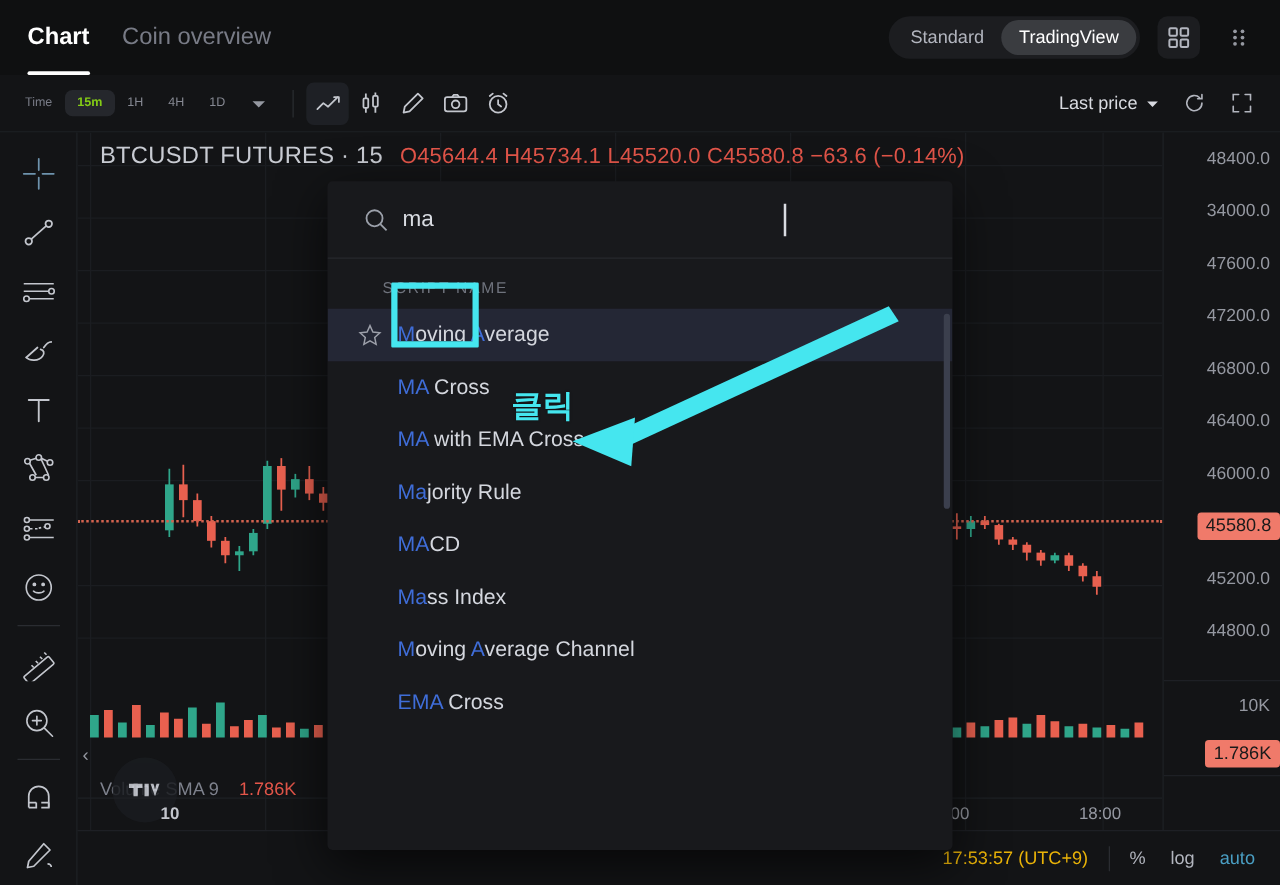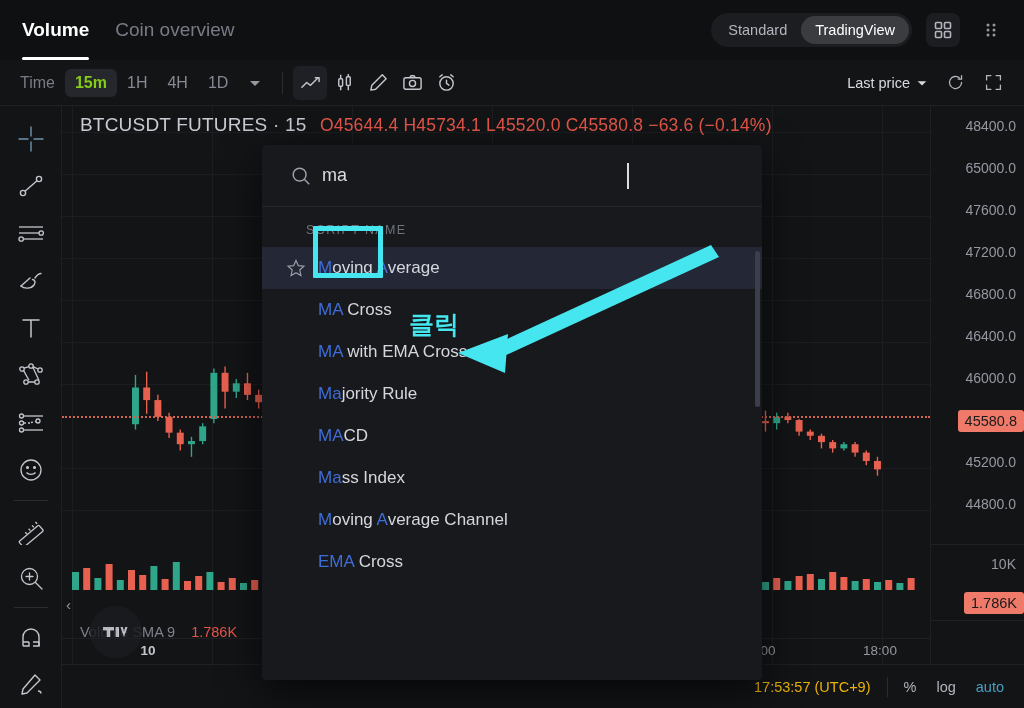--- a/index.html
+++ b/index.html
@@ -49,21 +49,21 @@
   .iconbtn.boxed { background:#1c1d20; }
 
   
   .chartbar {
     height:46px; background:#131416;
     display:flex; align-items:center; gap:0px;
     padding:0 14px 0 16px;
     border-bottom:1px solid #1e2025;
   }
   .tf {
-    font-size:16px; color:#868993; padding:5px 10px;
+    font-size:10px; color:#868993; padding:5px 10px;
     border-radius:6px; cursor:pointer; white-space:nowrap;
   }
   .tf.label { color:#787b86; cursor:default; padding-left:4px; }
   .tf.on { background:#25272c; color:#84cc16; font-weight:700; }
   .vsep { width:1px; height:22px; background:#2a2c31; margin:0 10px; }
   .tbicon { width:34px; height:34px; display:flex; align-items:center;
             justify-content:center; cursor:pointer; border-radius:6px; }
   .tbicon.on { background:#1e2025; }
   .barright { margin-left:auto; display:flex; align-items:center; gap:4px; }
   .lastprice { font-size:14.5px; color:#d8dae0; display:flex;
@@ -121,21 +121,21 @@
 
   .gridline-h { position:absolute; left:0; right:0; height:1px; background:#1b1d21; }
   .gridline-v { position:absolute; top:0; bottom:0; width:1px; background:#1b1d21; }
 
   .timeaxis {
     position:absolute; left:0; right:0; bottom:44px; height:26px;
     border-top:1px solid #1e2025;
   }
   .timetick { position:absolute; top:4px; font-size:13.5px; color:#9598a1;
               transform:translateX(-50%); white-space:nowrap; }
-  .timetick.bold { color:#c3c6cd; font-weight:700;margin-left:12px; }
+  .timetick.bold { color:#c3c6cd; font-weight:700; }
 
   .statusbar {
     position:absolute; left:0; right:0; bottom:0; height:44px;
     display:flex; align-items:center; justify-content:flex-end;
     gap:0px; padding-right:10px;
     border-top:1px solid #1e2025; background:#131416;
   }
   .stat { font-size:14.5px; color:#b2b5be; padding:0 10px; cursor:pointer; }
   .stat.accent { color:#4a9fc4; }
   .stat.plain { color:#eab308; cursor:default; }
@@ -217,21 +217,21 @@
   }
 </style>
 </head>
 <body>
 
 <div id="app">
 
   <div class="topbar">
     <div class="tabs">
       <div class="tab active">
-        <span>Volume</span>
+        <span>Chart</span>
       </div>
       <div class="tab">
         <span>Coin overview</span>
       </div>
     </div>
     <div class="topright">
       <div class="segmented">
         <div class="seg">Standard</div>
         <div class="seg on">TradingView</div>
       </div>
@@ -583,21 +583,21 @@
       <div class="timeaxis">
         <div class="timetick bold" style="left:74px">10</div>
         <div class="timetick" style="left:224px">03:00</div>
         <div class="timetick" style="left:706px">00</div>
         <div class="timetick" style="left:818px">18:00</div>
       </div>
     </div>
 
     <div class="priceaxis">
       <div class="pricetick" style="top:12px">48400.0</div>
-      <div class="pricetick" style="top:54px">65000.0</div>
+      <div class="pricetick" style="top:54px">34000.0</div>
       <div class="pricetick" style="top:96px">47600.0</div>
       <div class="pricetick" style="top:138px">47200.0</div>
       <div class="pricetick" style="top:180px">46800.0</div>
       <div class="pricetick" style="top:222px">46400.0</div>
       <div class="pricetick" style="top:264px">46000.0</div>
       <div class="pricebadge" style="top:304px">45580.8</div>
       <div class="pricetick" style="top:348px">45200.0</div>
       <div class="pricetick" style="top:390px">44800.0</div>
 
       <div class="axisdiv" style="top:438px"></div>

